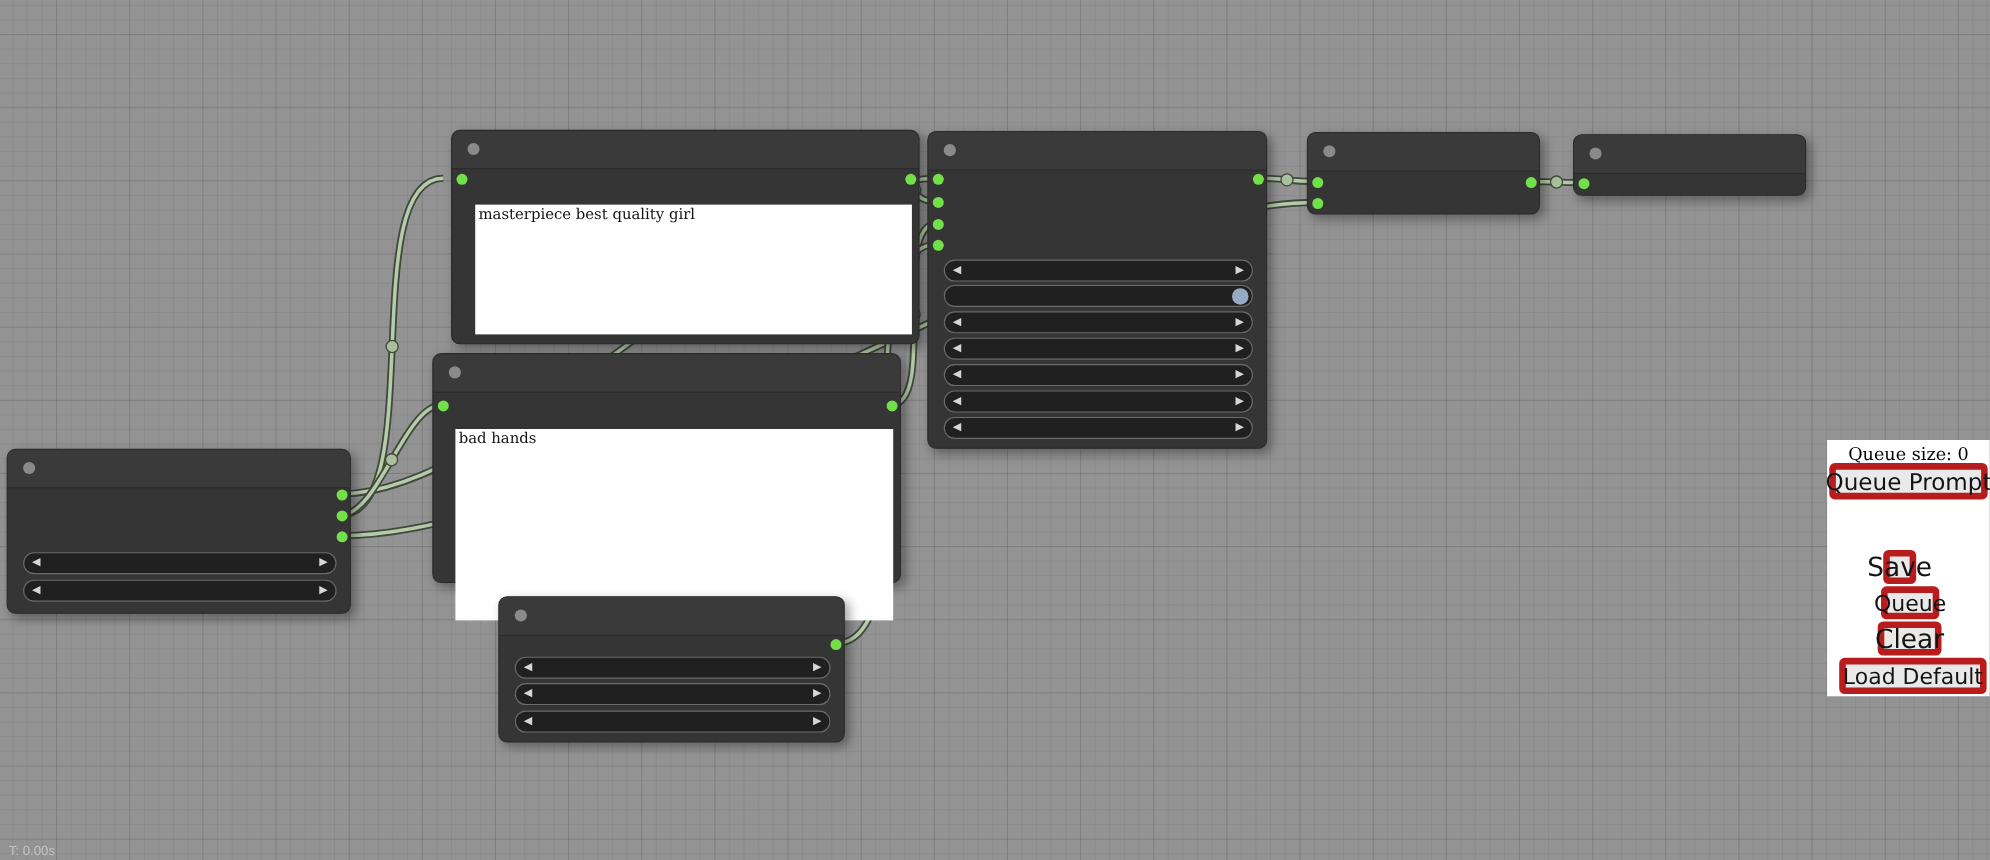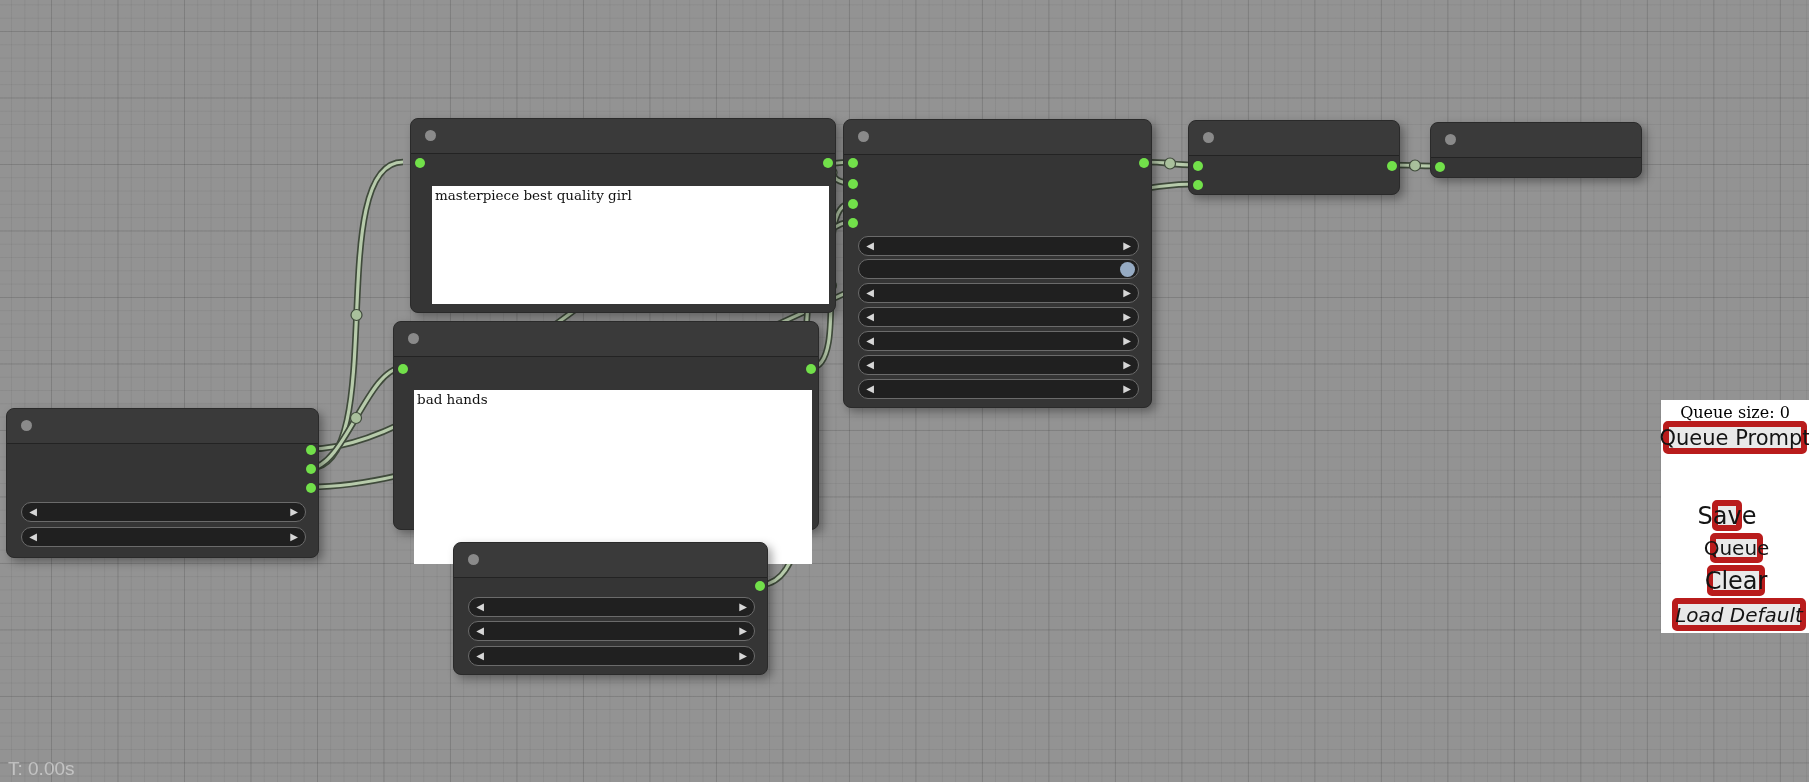--- a/index.html
+++ b/index.html
@@ -33,21 +33,21 @@
   .w-pad{flex:0 0 16px;}
   .node-textarea{position:absolute;background:#ffffff;border:none;resize:none;outline:none;
     font-family:"DejaVu Serif","Liberation Serif",serif;font-size:13.5px;color:#111;
     padding:1px 3px;box-sizing:border-box;line-height:1.25;z-index:3;}
   #sidebar{position:absolute;z-index:5;background:#ffffff;box-sizing:border-box;}
   #queue-size{position:absolute;left:0;right:0;top:3px;text-align:center;
     font-family:"DejaVu Serif","Liberation Serif",serif;font-size:16px;color:#000;}
   .ui-btn{position:absolute;background:#e9e9e9;border:6px solid #b91c1c;border-radius:5px;
     color:#141414;font-family:"DejaVu Sans","Liberation Sans",sans-serif;
     display:flex;align-items:center;justify-content:center;cursor:pointer;box-sizing:border-box;white-space:nowrap;}
-  #status-text{position:absolute;left:8px;bottom:2px;z-index:2;font-size:19px;color:rgba(235,235,235,0.55);}
+  #status-text{position:absolute;left:8px;bottom:2px;z-index:2;font-size:12px;color:rgba(235,235,235,0.55);}
 </style>
 </head>
 <body>
 
 <div id="stage">
   <svg id="wires" width="1809" height="782">
       <path d="M 310 449 C 463.3242071559478 449, 698.6757928440522 162, 852 162" fill="none" stroke="#3f4a3b" stroke-width="6.5"></path>
       <path d="M 310 449 C 463.3242071559478 449, 698.6757928440522 162, 852 162" fill="none" stroke="#b7cbab" stroke-width="3.2"></path>
       <circle cx="581" cy="305.5" r="5.5" fill="#a9c09c" stroke="#3f4a3b" stroke-width="1.2"></circle>
       <path d="M 310 468 C 389.9550655055701 468, 323.0449344944299 162, 403 162" fill="none" stroke="#3f4a3b" stroke-width="6.5"></path>
@@ -227,17 +227,17 @@
         </div>
       </div>
     </div>
 
   <div id="sidebar" style="left: 1661px; top: 400px; width: 148px; height: 233px;">
     <div id="queue-size">Queue size: 0</div>
     <div class="ui-btn" id="btn-queue-prompt" style="left:2px;top:21px;width:144px;height:33px;font-size:21px;">Queue Prompt</div>
     <div class="ui-btn" id="btn-save" style="left:51px;top:100px;width:30px;height:31px;font-size:24px;">Save</div>
     <div class="ui-btn" id="btn-load" style="left:49px;top:133px;width:53px;height:30px;font-size:20px;">Queue</div>
     <div class="ui-btn" id="btn-clear" style="left:46px;top:165px;width:58px;height:31px;font-size:24px;">Clear</div>
-    <div class="ui-btn" id="btn-load-default" style="left:11px;top:198px;width:134px;height:33px;font-size:20px;font-style:italic;">Load Default</div>
+    <div class="ui-btn" id="btn-load-default" style="left:11px;top:198px;width:134px;height:33px;font-size:20px;">Load Default</div>
   </div>
 
   <div id="status-text">T: 0.00s</div>
 </div>
 
 </body></html>

